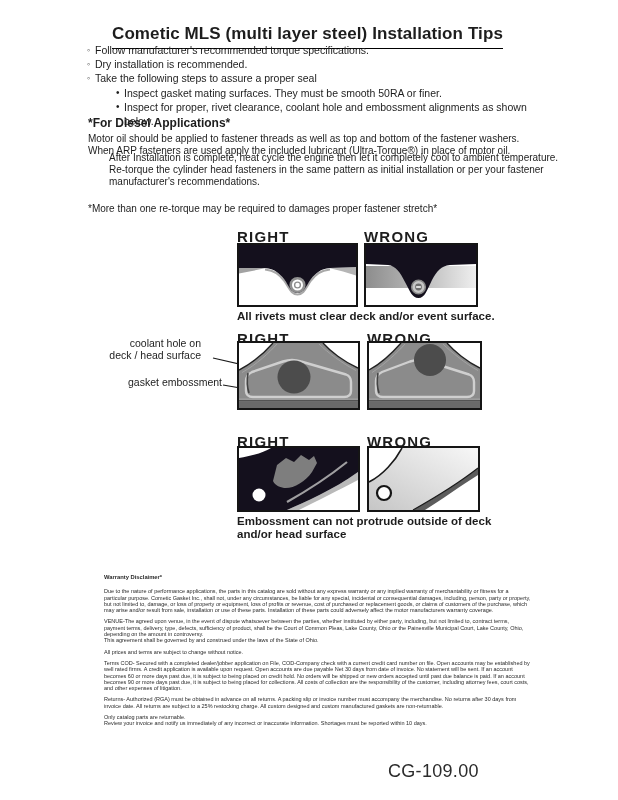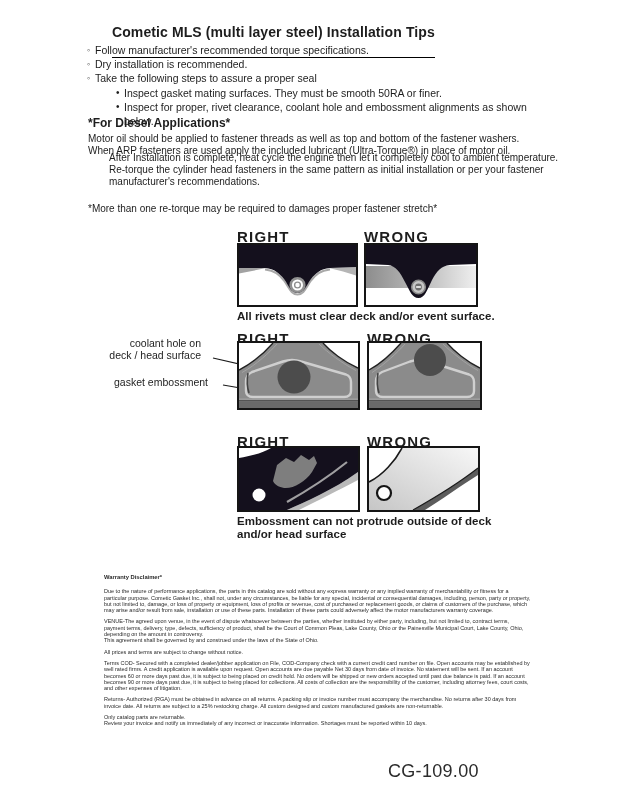--- a/index.html
+++ b/index.html
@@ -17,23 +17,23 @@
     width:618px;height:800px;
     background:#ffffff;
     font-family:"Liberation Sans", sans-serif;
     color:var(--ink);
     overflow:hidden;
   }
   .abs{position:absolute;}
   
   .title{
     left:112px;top:24px;
-    font-size:14px;font-weight:bold;
+    font-size:17px;font-weight:bold;
     border-bottom:1.6px solid #000;
-    padding-bottom:17px;
+    padding-bottom:4px;
     letter-spacing:.1px;
     white-space:nowrap;
   }
   
   .bullets{left:87px;top:43px;font-size:10.5px;width:470px;}
   .b-row{display:flex;line-height:14.2px;}
   .b-marker{width:8px;font-size:9px;color:#444;flex:0 0 8px;}
   .b-sub{padding-left:29px;}
   .b-sub .b-marker{font-size:10px;color:#1d1d1d;}
   
@@ -140,21 +140,21 @@
     </svg>
   </div>
 
   <div class="abs caption" style="left:237px;top:310px;width:330px;">All rivets must clear deck and/or event surface.</div>
 
   <div class="abs rw" style="left:237px;top:330px;width:123px;">RIGHT</div>
   <div class="abs rw" style="left:367px;top:330px;width:115px;">WRONG</div>
 
   <div class="abs annot" style="left:88px;top:338px;width:113px;">coolant hole on
 deck / head surface</div>
-  <div class="abs annot" style="left:100px;top:377px;width:122px;text-align:center;">gasket embossment</div>
+  <div class="abs annot" style="left:100px;top:377px;width:122px;">gasket embossment</div>
 
   <svg class="abs annot-lines" style="left:212px;top:342px;" width="92" height="56" viewBox="0 0 92 56">
     <line x1="1" y1="16" x2="83" y2="35" stroke="#1a1a1a" stroke-width="1.2"></line>
     <line x1="11" y1="43" x2="40" y2="48" stroke="#1a1a1a" stroke-width="1.2"></line>
   </svg>
 
   <div class="abs figbox" style="left:237px;top:341px;">
     <svg width="119" height="65" viewBox="0 0 119 65" preserveAspectRatio="none">
       <rect x="0" y="0" width="119" height="65" fill="#8b8b8b"></rect>
       <path d="M0,0 H34 C27,8 14,20 0,27 Z" fill="#ffffff"></path>

